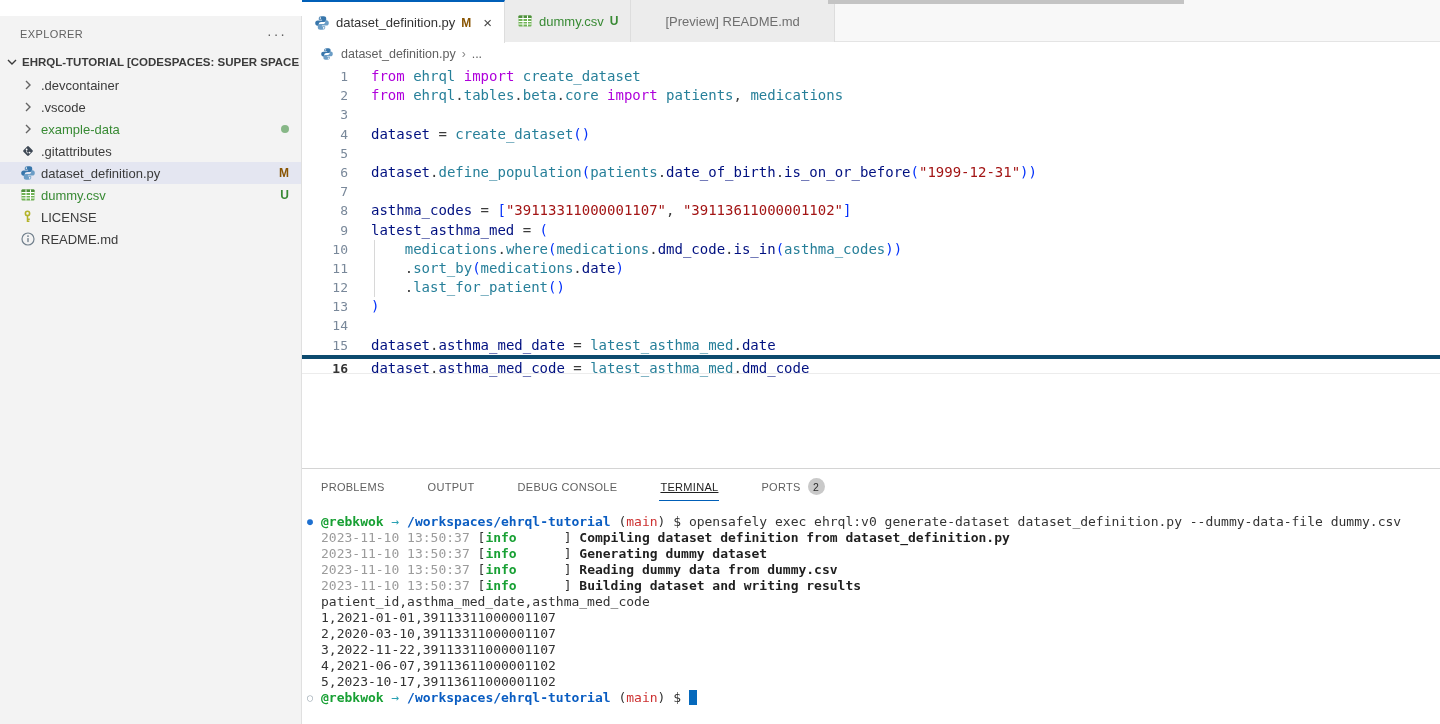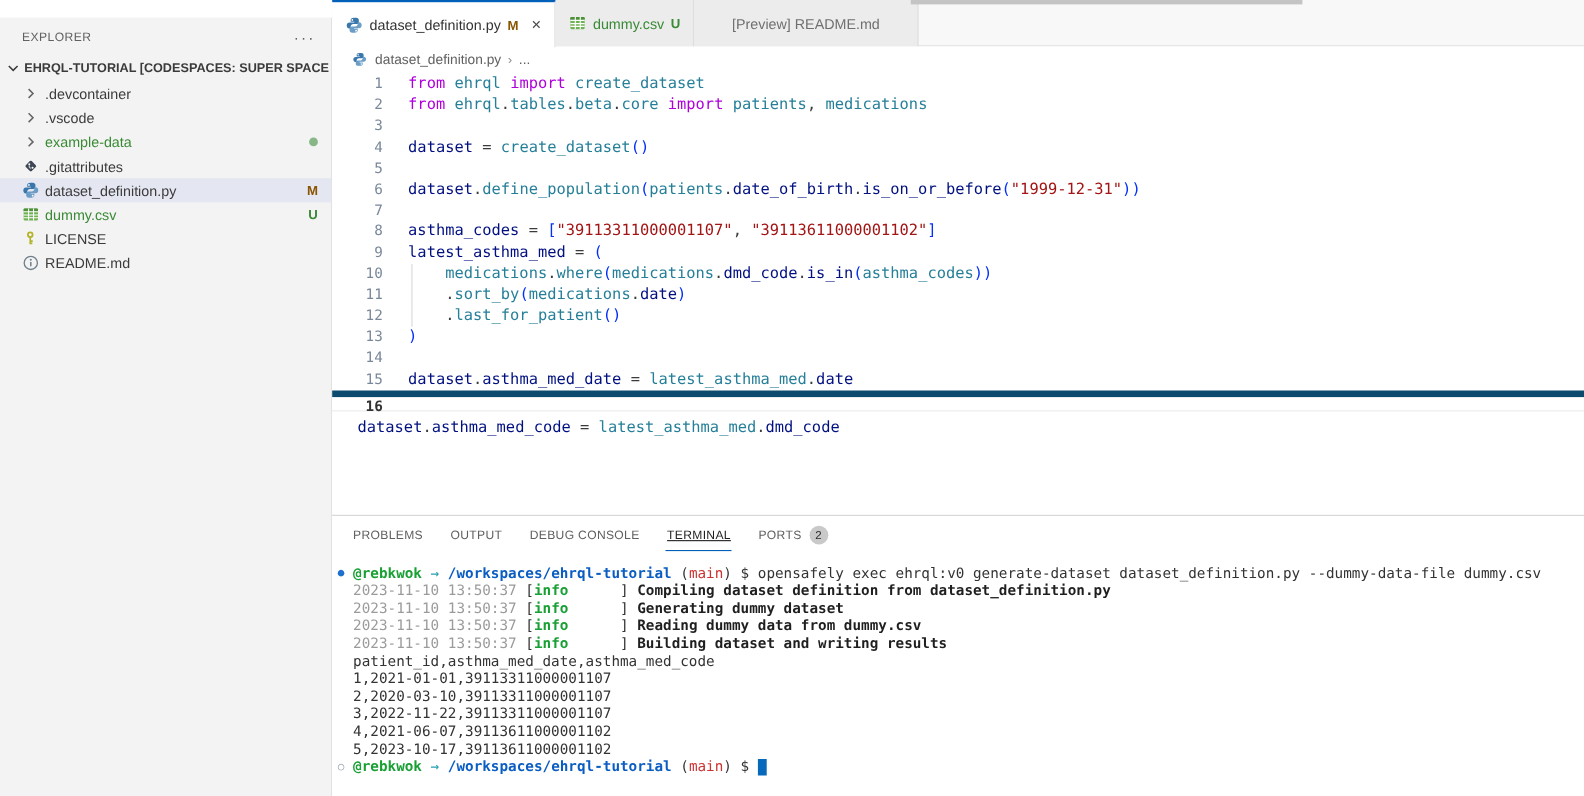--- a/index.html
+++ b/index.html
@@ -51,33 +51,33 @@
   .breadcrumb .sep { color:#8a8a8a; font-size:12px; }
 
   
   .code { font-family:"DejaVu Sans Mono", monospace; font-size:14px; line-height:19.2px;
     padding-top:2px; white-space:pre; }
   .codeline { display:flex; height:19.2px; }
   .codeline .ln { width:46px; flex:none; text-align:right; color:#79889a; font-size:13px; }
   .codeline .txt { padding-left:23px; position:relative; flex:1 1 auto; }
   .codeline.guided .txt::before { content:""; position:absolute; left:26px; top:0; bottom:0;
     width:1px; background:#d8d8d8; }
-  .codeline.current { border-top:6px solid #0c4a6e; border-bottom:1px solid #ececec;flex-direction:column; }
+  .codeline.current { border-top:4px solid #0c4a6e; border-bottom:1px solid #ececec; }
   .codeline.current .ln { color:#333; font-weight:700; }
   .tk-k { color:var(--keyword,#af00db); }
   .tk-t { color:var(--type-fn,#267f99); }
   .tk-v { color:var(--variable,#001080); }
   .tk-s { color:var(--string,#a31515); }
   .tk-b { color:var(--bracket,#0431fa); }
   .tk-d { color:var(--code-default,#3b3b3b); }
 
   
   .panel { position:absolute; left:302px; top:468px; right:0; bottom:0;
     background:#fff; border-top:1px solid #d4d4d4; }
-  .panel-tabs { display:flex; align-items:center; gap:23px; height:35px; padding-left:18px; }
+  .panel-tabs { display:flex; align-items:center; gap:41px; height:35px; padding-left:18px; }
   .ptab { display:flex; align-items:center; gap:6px; font-size:11px; letter-spacing:.3px;
     color:#5f5f5f; cursor:pointer; height:100%; }
   .ptab .ptab-lbl { padding:9px 1px 7px; border-bottom:1.5px solid transparent; }
   .ptab.active { color:#1f1f1f; }
   .ptab.active .ptab-lbl { border-bottom-color:var(--accent,#005fb8);text-decoration:underline; }
   .ptab-badge { width:17px; height:17px; border-radius:50%; background:#c9c9c9; color:#2b2b2b;
     font-size:10.5px; display:flex; align-items:center; justify-content:center; }
 
   .terminal { font-family:"DejaVu Sans Mono", monospace; font-size:13px; line-height:16px;
     padding:10px 0 0 5px; white-space:pre; cursor:text; }

